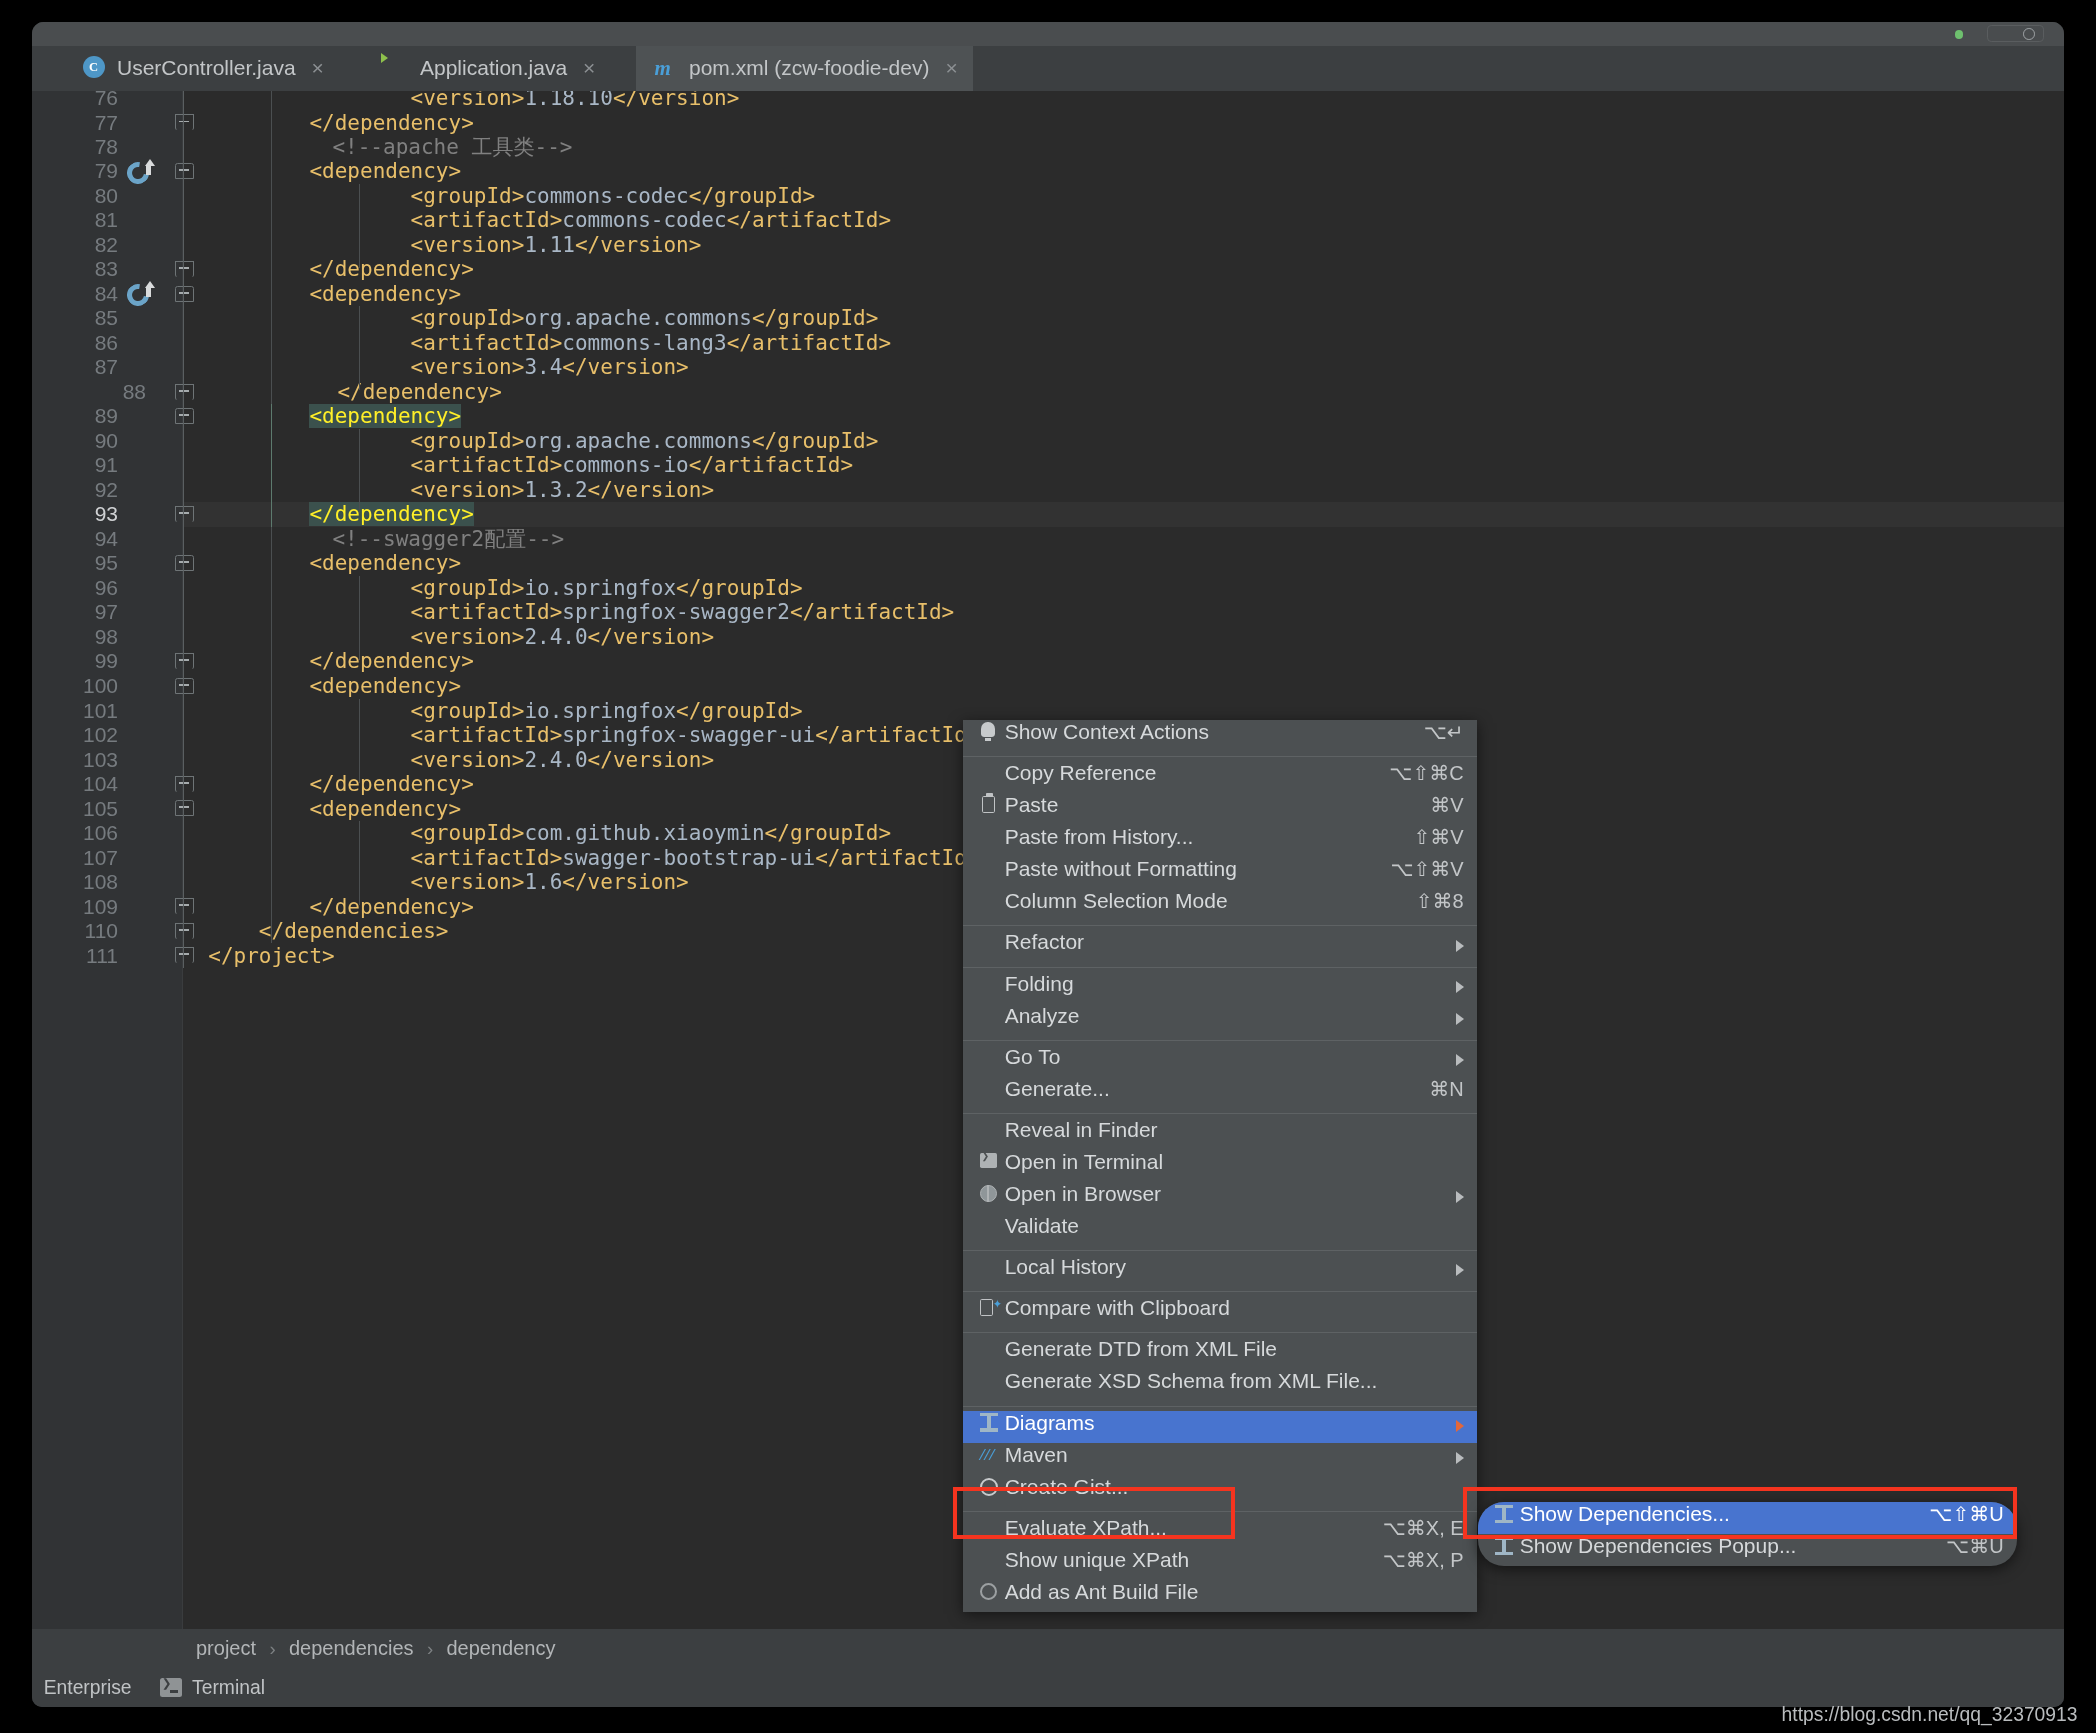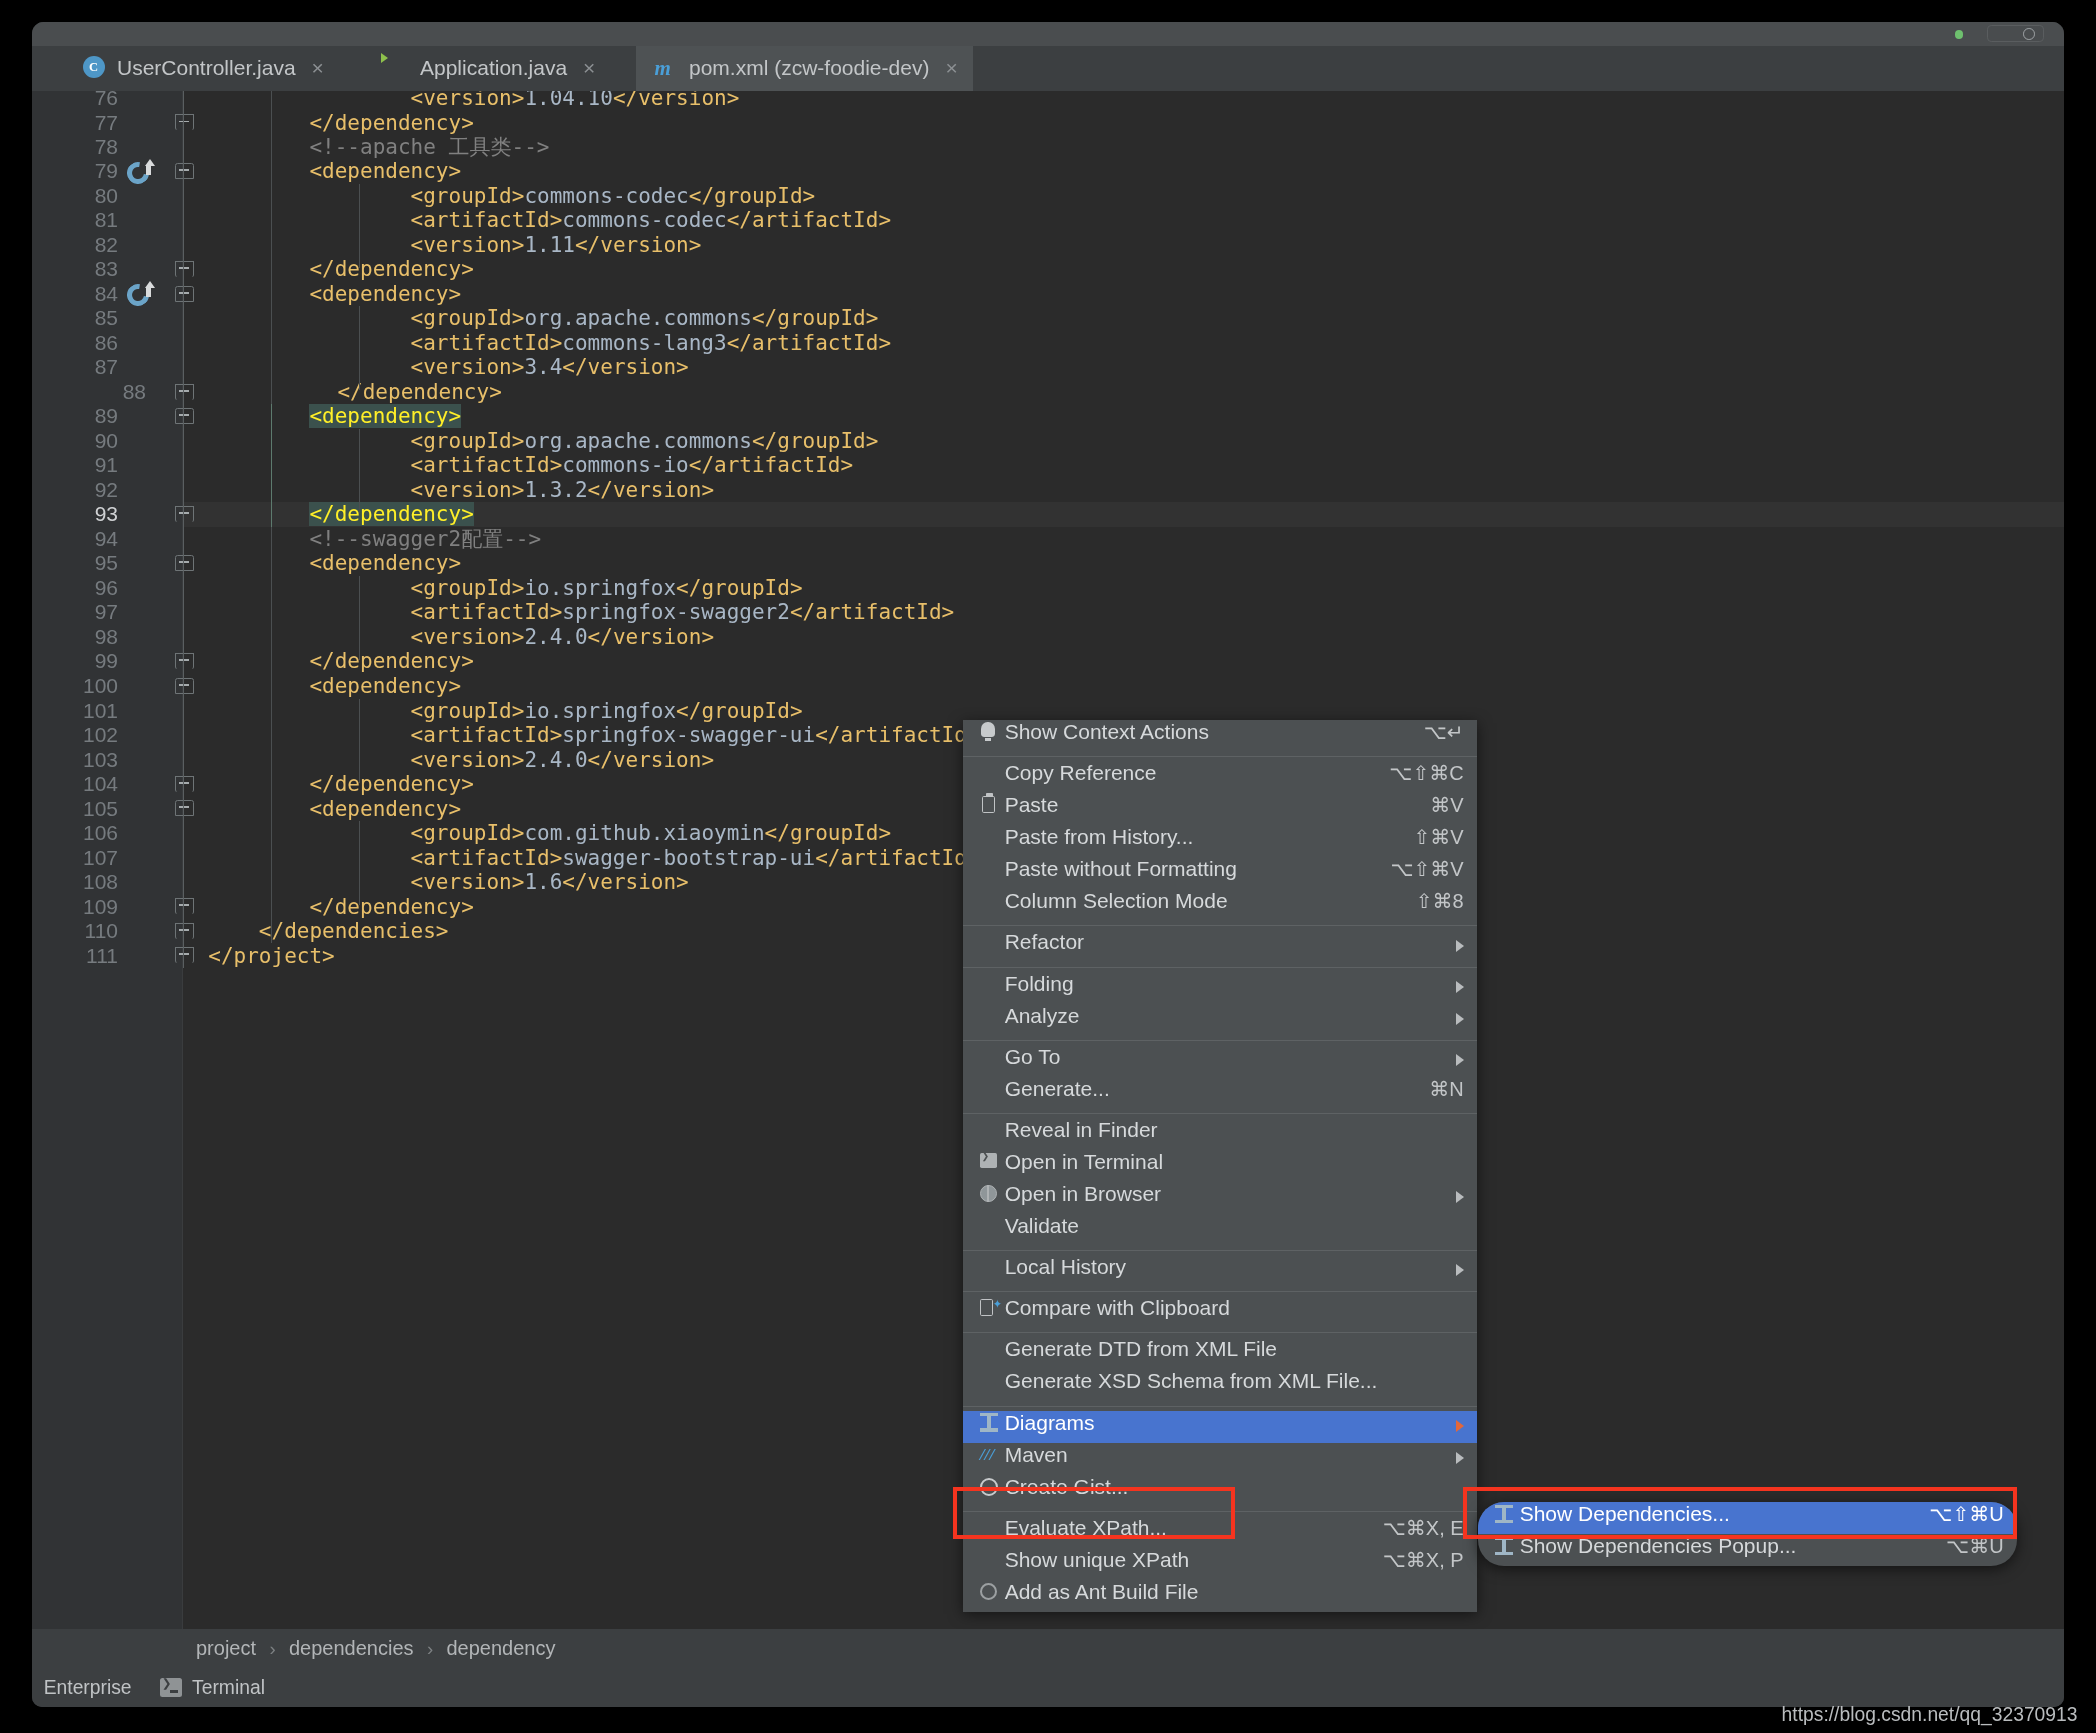--- a/index.html
+++ b/index.html
@@ -96,21 +96,21 @@
   .line.current .rowbg{
     position:absolute; left:151px; right:0; top:0; height:24.5px;
     background:#323232;
   }
   .line .code{
     position:absolute; left:151px; right:0; line-height:24.5px;
     color:#a9b7c6; white-space:pre;
   }
   .tk-tag{color:#e8bf6a;}
   .tk-txt{color:#a9b7c6;}
-  .tk-cmt{color:#808080;}
+  .tk-cmt{color:#808080;margin-left:23px;}
   .hl-brace{ background:#3b514d; }
   .hl-brace .tk-tag{ color:#ffef28; }
 
   
   .fold{
     position:absolute; left:143px; width:22px; height:22px;
   }
   .fold .box{
     position:absolute; left:0; top:2.5px; width:18.5px;height:16px;
     border:1.3px solid #6e7476;
@@ -321,21 +321,21 @@
         <span class="tclose">×</span>
       </div>
     </div>
 
   <div class="editor">
     <div class="gutter"></div>
     <div class="gutter-sep"></div>
     <div class="code-area" id="code-area">
         <div class="line" style="top: -5px;">
           <span class="num">76</span>
-          <span class="code"><span>                  </span><span><span class="tk-tag">&lt;version&gt;</span><span class="tk-txt">1.04.10</span><span class="tk-tag">&lt;/version&gt;</span></span></span>
+          <span class="code"><span>                  </span><span><span class="tk-tag">&lt;version&gt;</span><span class="tk-txt">1.18.10</span><span class="tk-tag">&lt;/version&gt;</span></span></span>
         </div>
         <div class="line" style="top: 19.5px;">
           <span class="num">77</span>
           <span class="code"><span>          </span><span><span class="tk-tag">&lt;/dependency&gt;</span></span></span>
         </div>
         <div class="fold bot" style="top: 20.3px;">
           <span class="box"></span>
         </div>
         <div class="line" style="top: 44px;">
           <span class="num">78</span>

